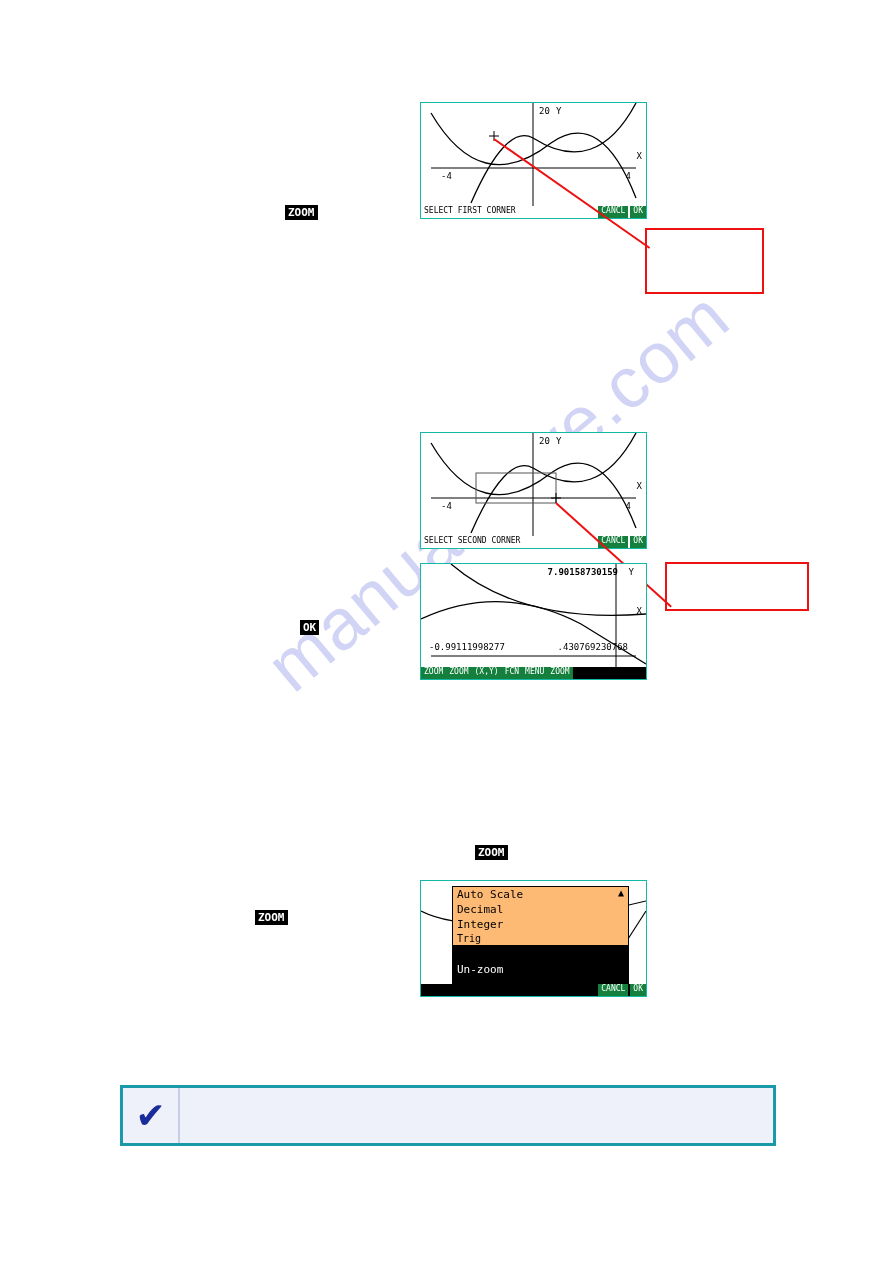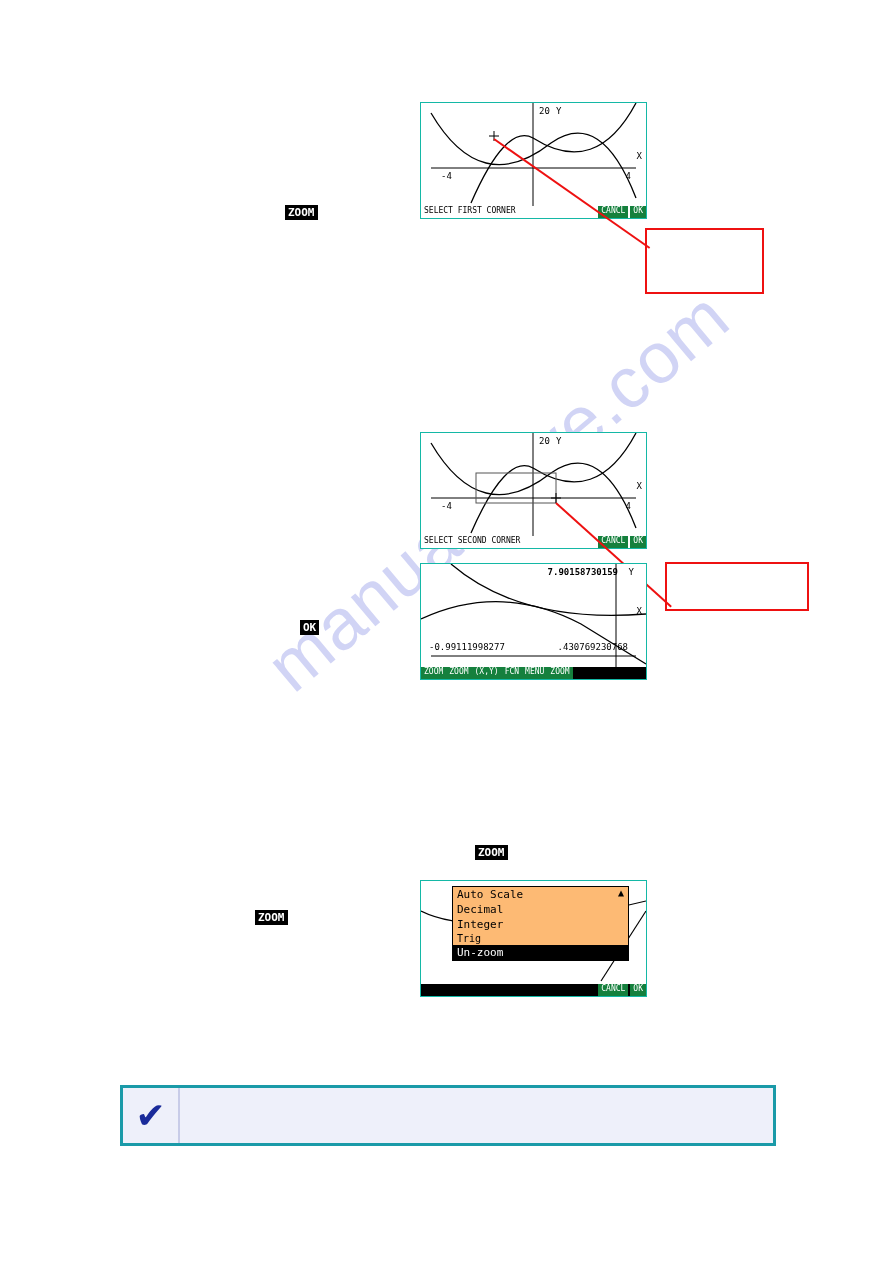--- a/index.html
+++ b/index.html
@@ -199,21 +199,21 @@
   <div class="calc-inner">
     <svg width="225" height="103" style="position:absolute;top:0;left:0;">
       <path d="M 0 30 Q 60 60 225 20" stroke-width="1.2"></path>
       <path d="M 180 100 L 225 30" stroke-width="1.2"></path>
     </svg>
     <div style="position:absolute;left:31px;top:5px;width:175px;border:1px solid #000;background:#fdba74;">
       <div style="font-family:monospace;font-size:11px;padding:1px 4px;">Auto Scale</div>
       <div style="font-family:monospace;font-size:11px;padding:1px 4px;">Decimal</div>
       <div style="font-family:monospace;font-size:11px;padding:1px 4px;">Integer</div>
       <div style="font-family:monospace;font-size:10px;padding:1px 4px;">Trig</div>
-      <div style="font-family:monospace;font-size:11px;padding:1px 4px;background:#000;color:#fff;">Un-zoom</div>
+      <div style="font-family:monospace;font-size:11px;padding:18px 4px;background:#000;color:#fff;">Un-zoom</div>
     </div>
     <span style="position:absolute;right:22px;top:6px;font-family:monospace;font-size:10px;">▲</span>
     <div class="calc-btm" style="background:#000;">
       <span style="flex:1"></span>
       <span class="dark">CANCL</span>
       <span class="dark" style="margin-left:2px;">OK</span>
     </div>
   </div>
 </div>
 

